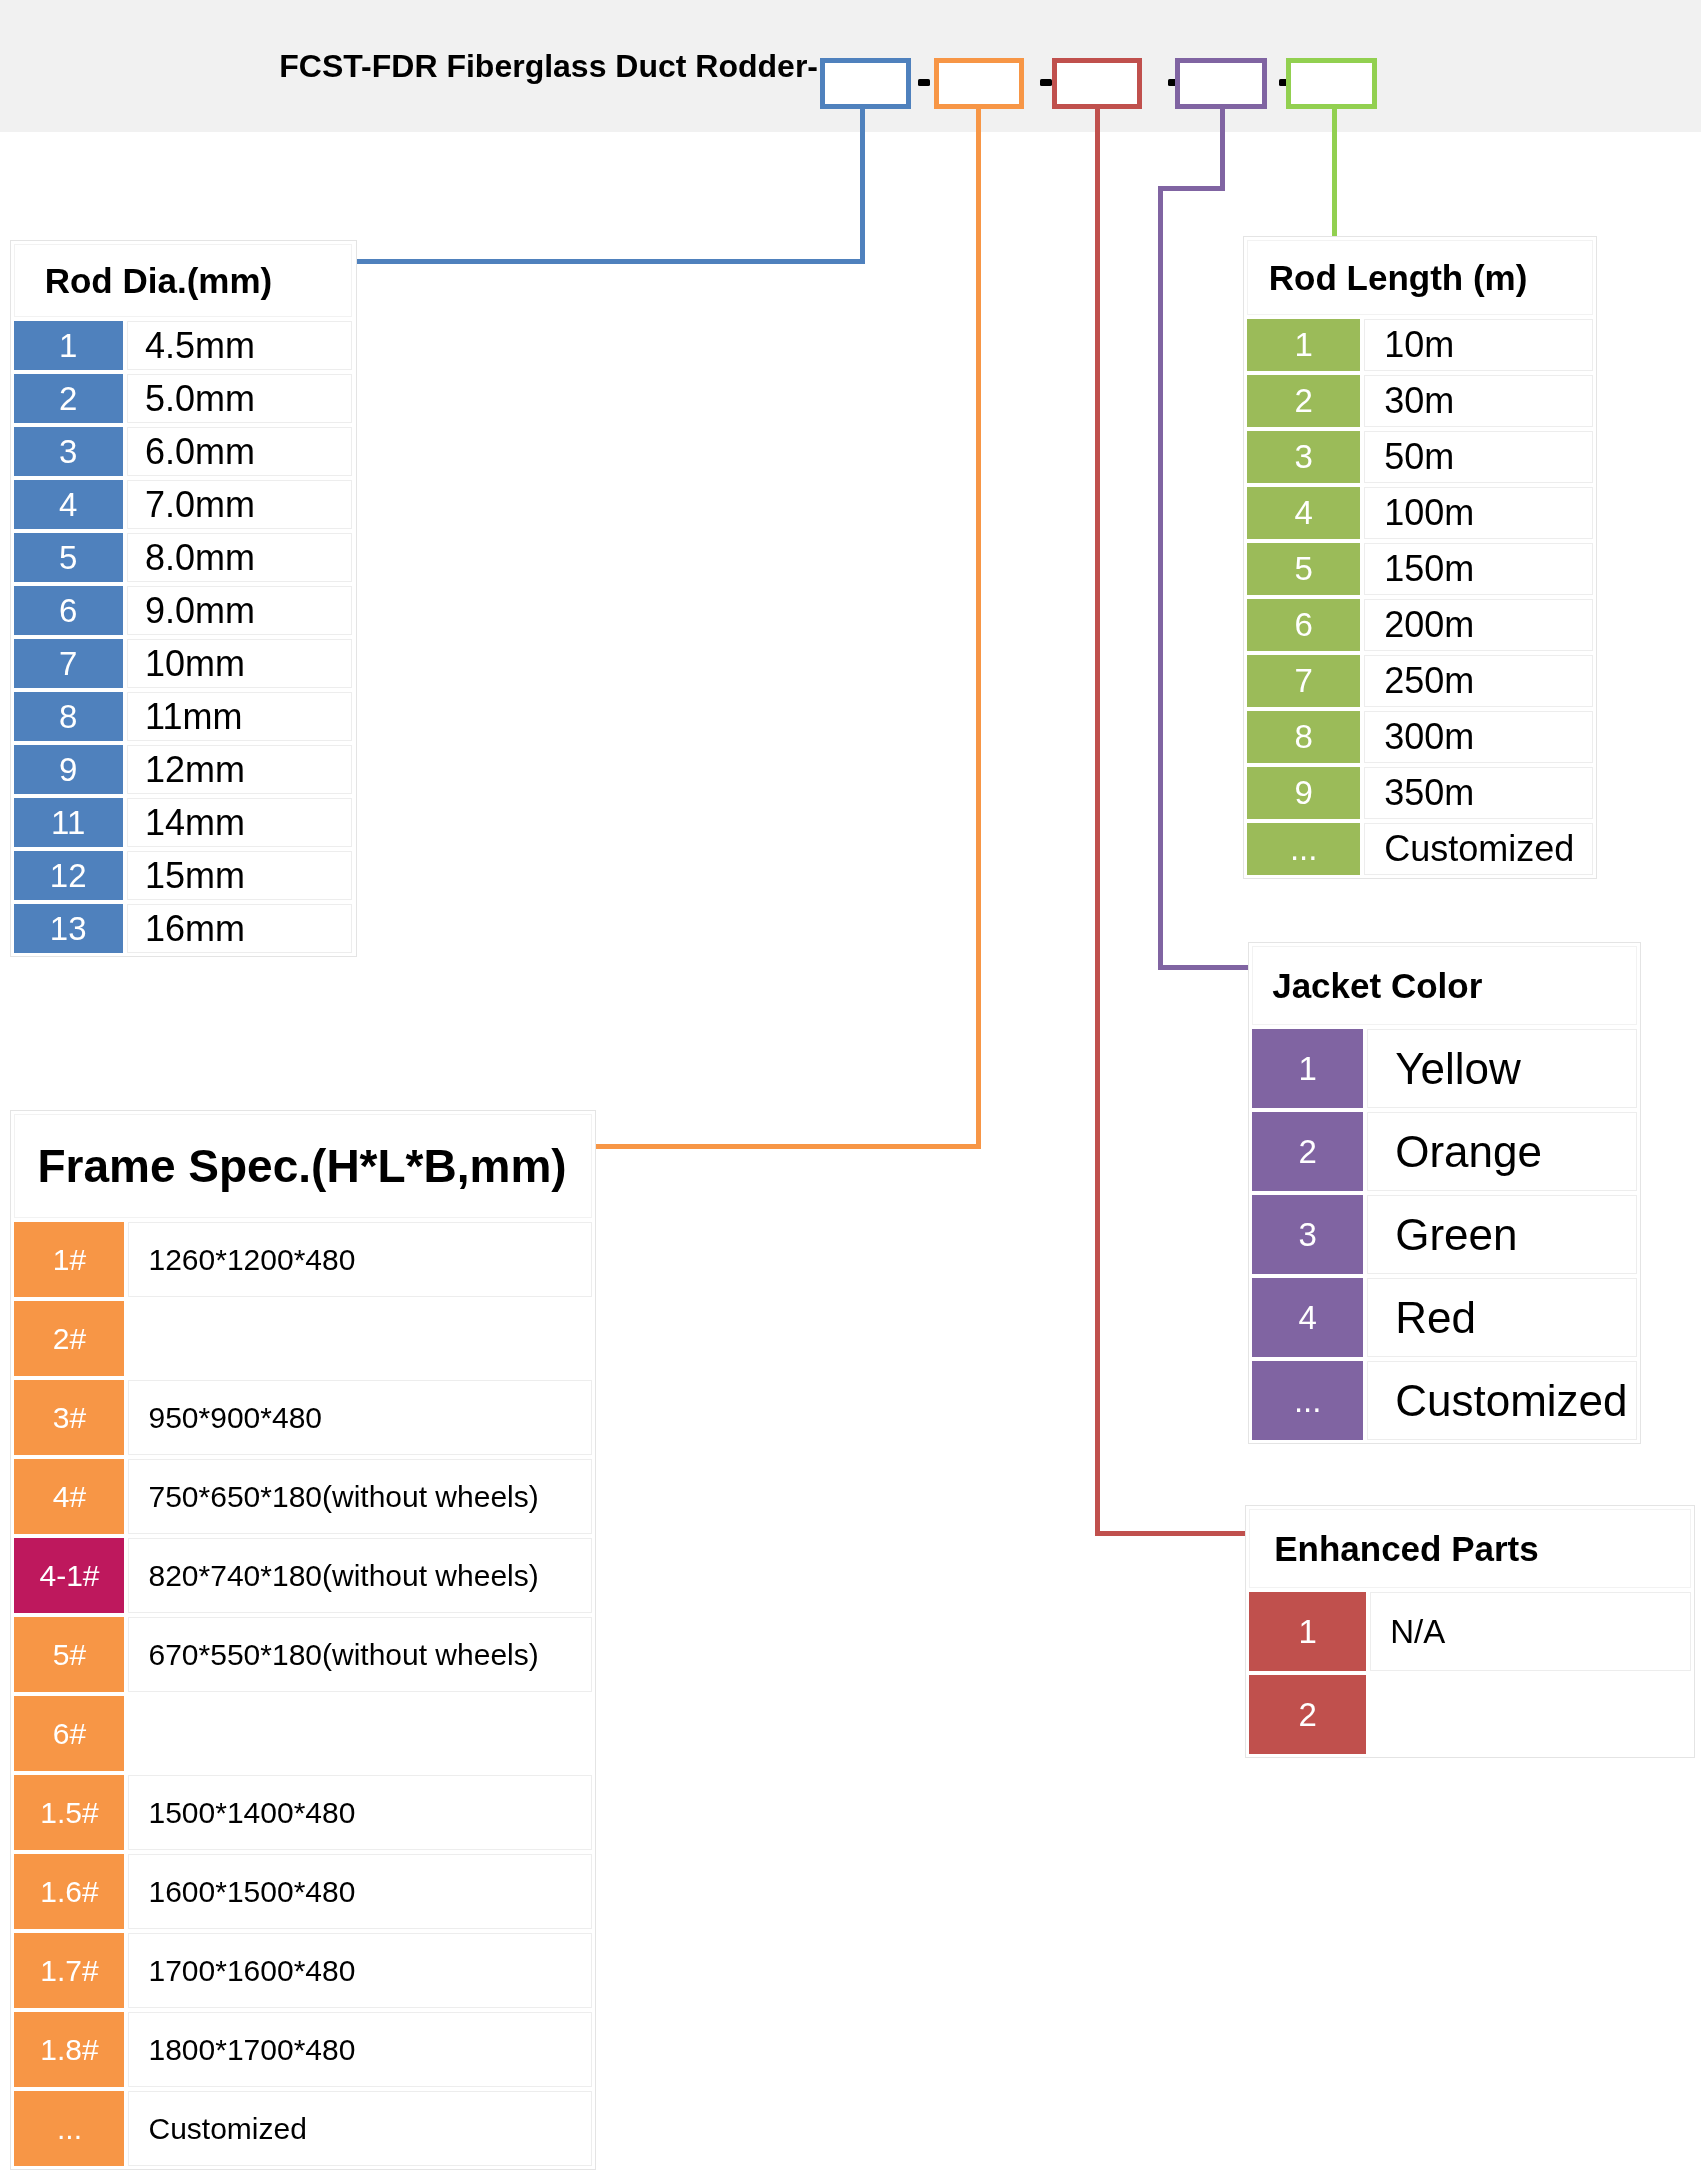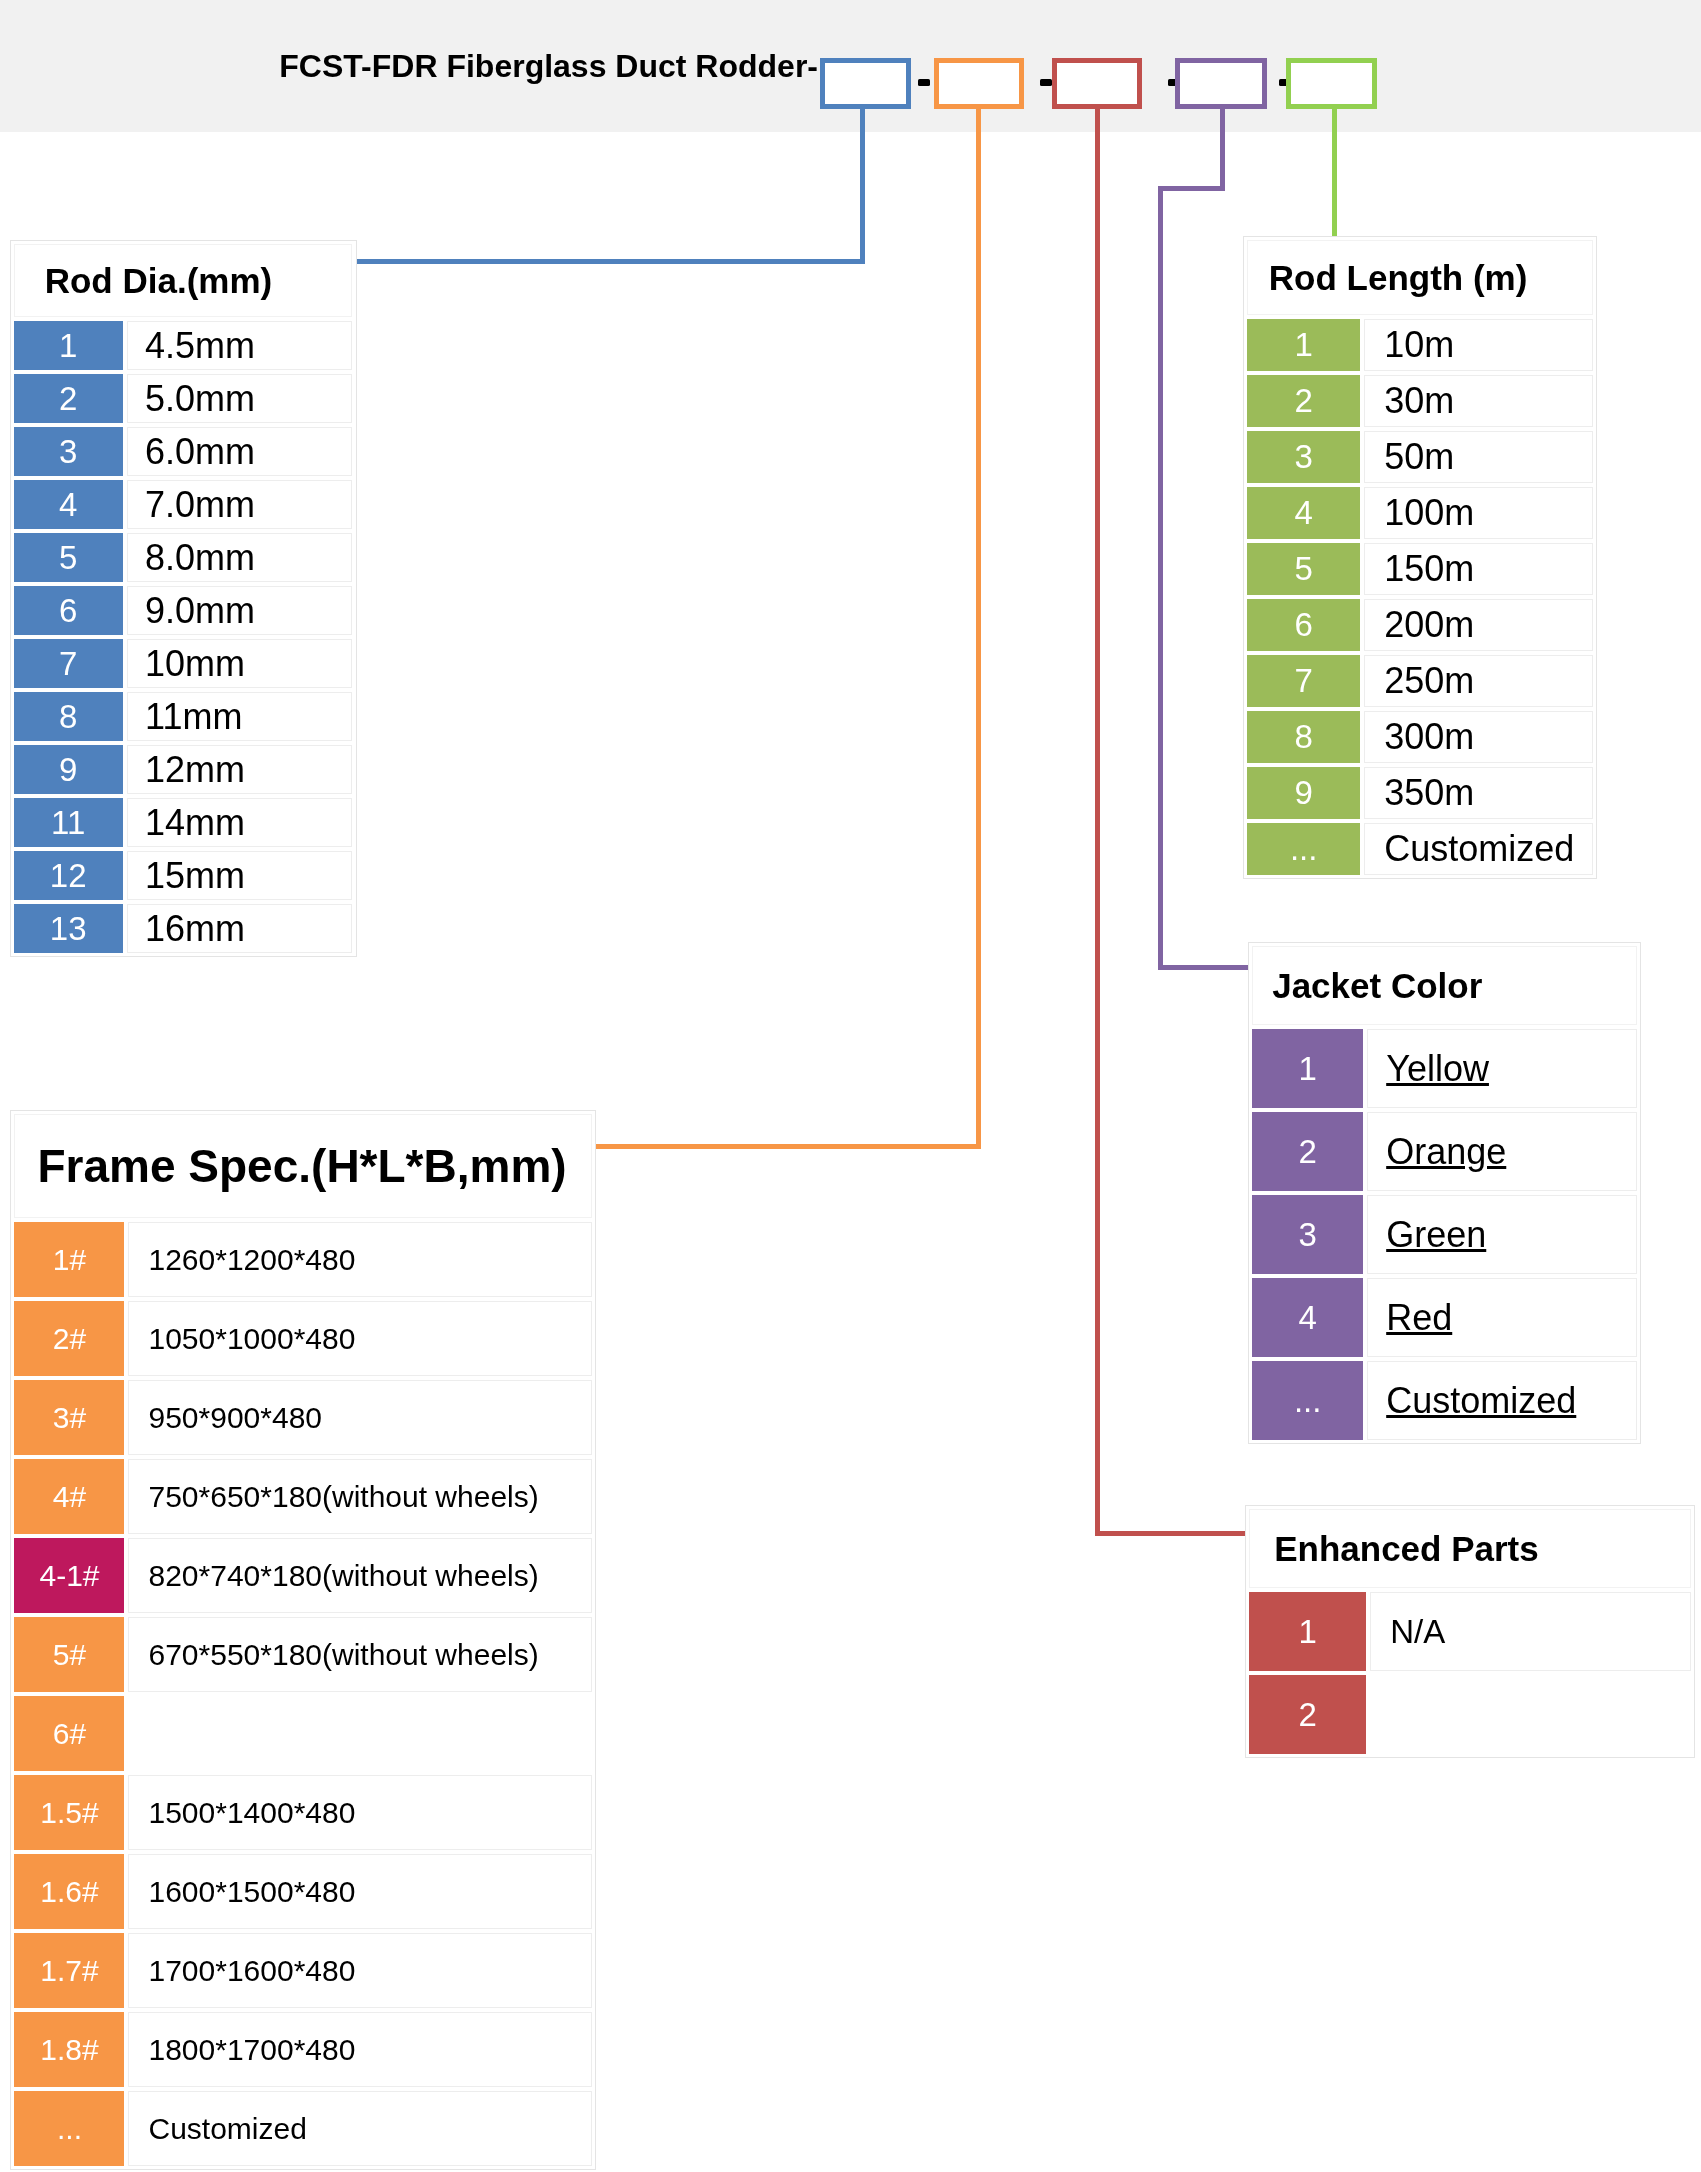--- a/index.html
+++ b/index.html
@@ -65,21 +65,21 @@
   #t-rod-length .hdr{height:75px;font-size:35px;padding-left:20.6px;}
   #t-rod-length .row{height:52px;}
   #t-rod-length .num{width:113px;font-size:33px;}
   #t-rod-length .val{font-size:36px;padding-left:19px;}
 
   
   #t-jacket{left:1248px;top:942px;width:393px;}
   #t-jacket .hdr{height:79px;font-size:35px;padding-left:19px;}
   #t-jacket .row{height:79px;}
   #t-jacket .num{width:111px;font-size:33px;}
-  #t-jacket .val{font-size:36px;padding-left:18px;text-decoration:underline;}
+  #t-jacket .val{font-size:44px;padding-left:27px;}
 
   
   #t-enhanced{left:1245px;top:1505px;width:450px;}
   #t-enhanced .hdr{height:79px;font-size:35px;padding-left:24px;}
   #t-enhanced .row{height:79px;}
   #t-enhanced .num{width:117px;font-size:33px;}
   #t-enhanced .val{font-size:33px;padding-left:19px;}
 </style>
 </head>
 <body>
@@ -167,21 +167,20 @@
 
   <div class="tbl" id="t-frame">
     <div class="hdr">Frame Spec.(H*L*B,mm)</div>
     <div class="rows">
         <div class="row">
           <div class="num" style="background: rgb(247, 150, 70);">1#</div>
           <div class="val">1260*1200*480</div>
         </div>
         <div class="row">
           <div class="num" style="background: rgb(247, 150, 70);">2#</div>
-          <div class="val">1050*1000*480</div>
         </div>
         <div class="row">
           <div class="num" style="background: rgb(247, 150, 70);">3#</div>
           <div class="val">950*900*480</div>
         </div>
         <div class="row">
           <div class="num" style="background: rgb(247, 150, 70);">4#</div>
           <div class="val">750*650*180(without wheels)</div>
         </div>
         <div class="row">

